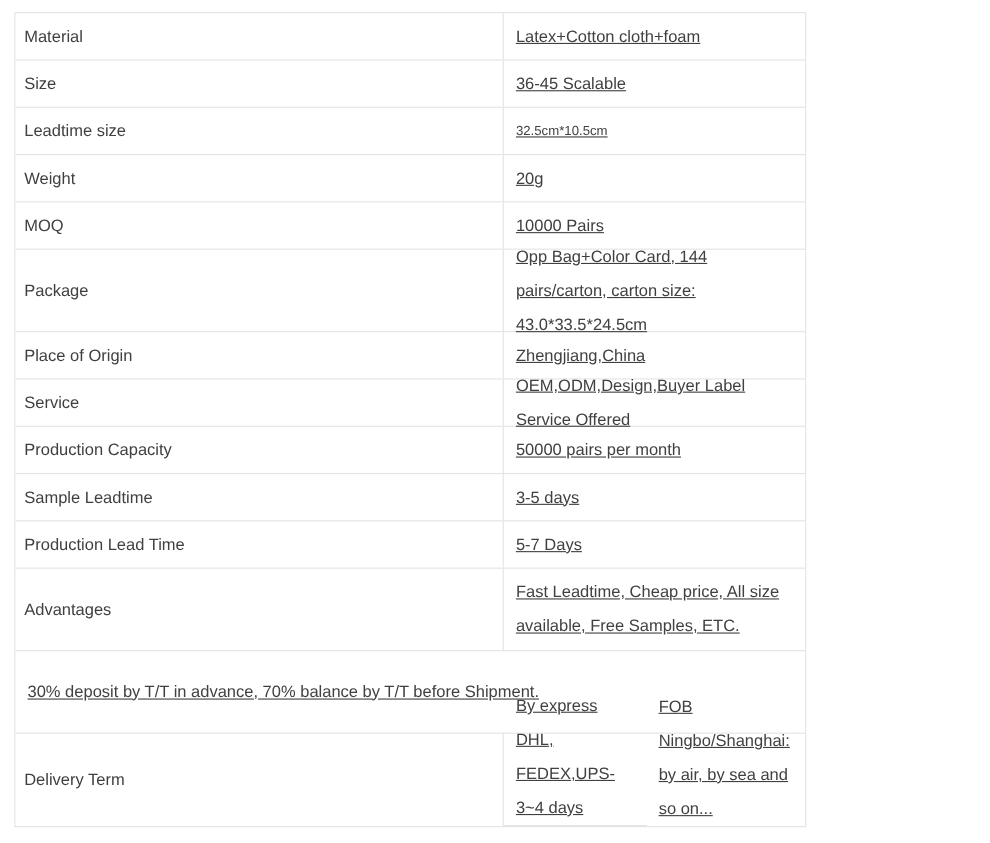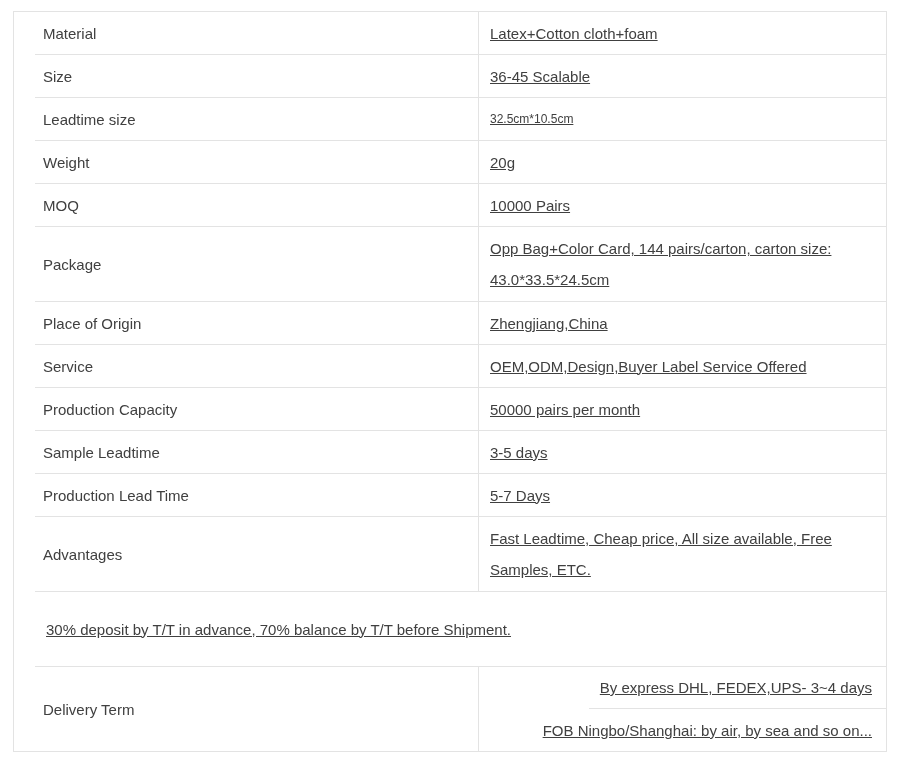--- a/index.html
+++ b/index.html
@@ -11,24 +11,23 @@
   .page {
     position: relative;
     width: 900px;
     height: 766px;
     background: #ffffff;
   }
   .spec-table {
     position: absolute;
     left: 13px;
     top: 11px;
-    width: 874px;
+    width: 720px;
     border: 1px solid #e3e3e3;
     background: #ffffff;
-    padding-left: 21px;
   }
   .row {
     display: flex;
     height: 43px;
     border-bottom: 1px solid #e3e3e3;
   }
   .row:last-child { border-bottom: none; }
   .row.tall { height: 75px; }
   .row.split-row { height: 84px; }
   .cell {
@@ -46,21 +45,21 @@
     padding-right: 12px;
   }
   .cell.value {
     flex: 1 1 auto;
     padding-left: 11px;
     padding-right: 14px;
     text-decoration: underline;
   }
   .cell.value.small { font-size: 12px; }
   .cell.value.split {
-    flex-direction: column;
+    flex-direction: row;
     align-items: flex-end;
     padding: 0;
   }
   .subcell {
     flex: 1 1 50%;
     display: flex;
     align-items: center;
     padding-left: 11px;
     padding-right: 14px;
   }

